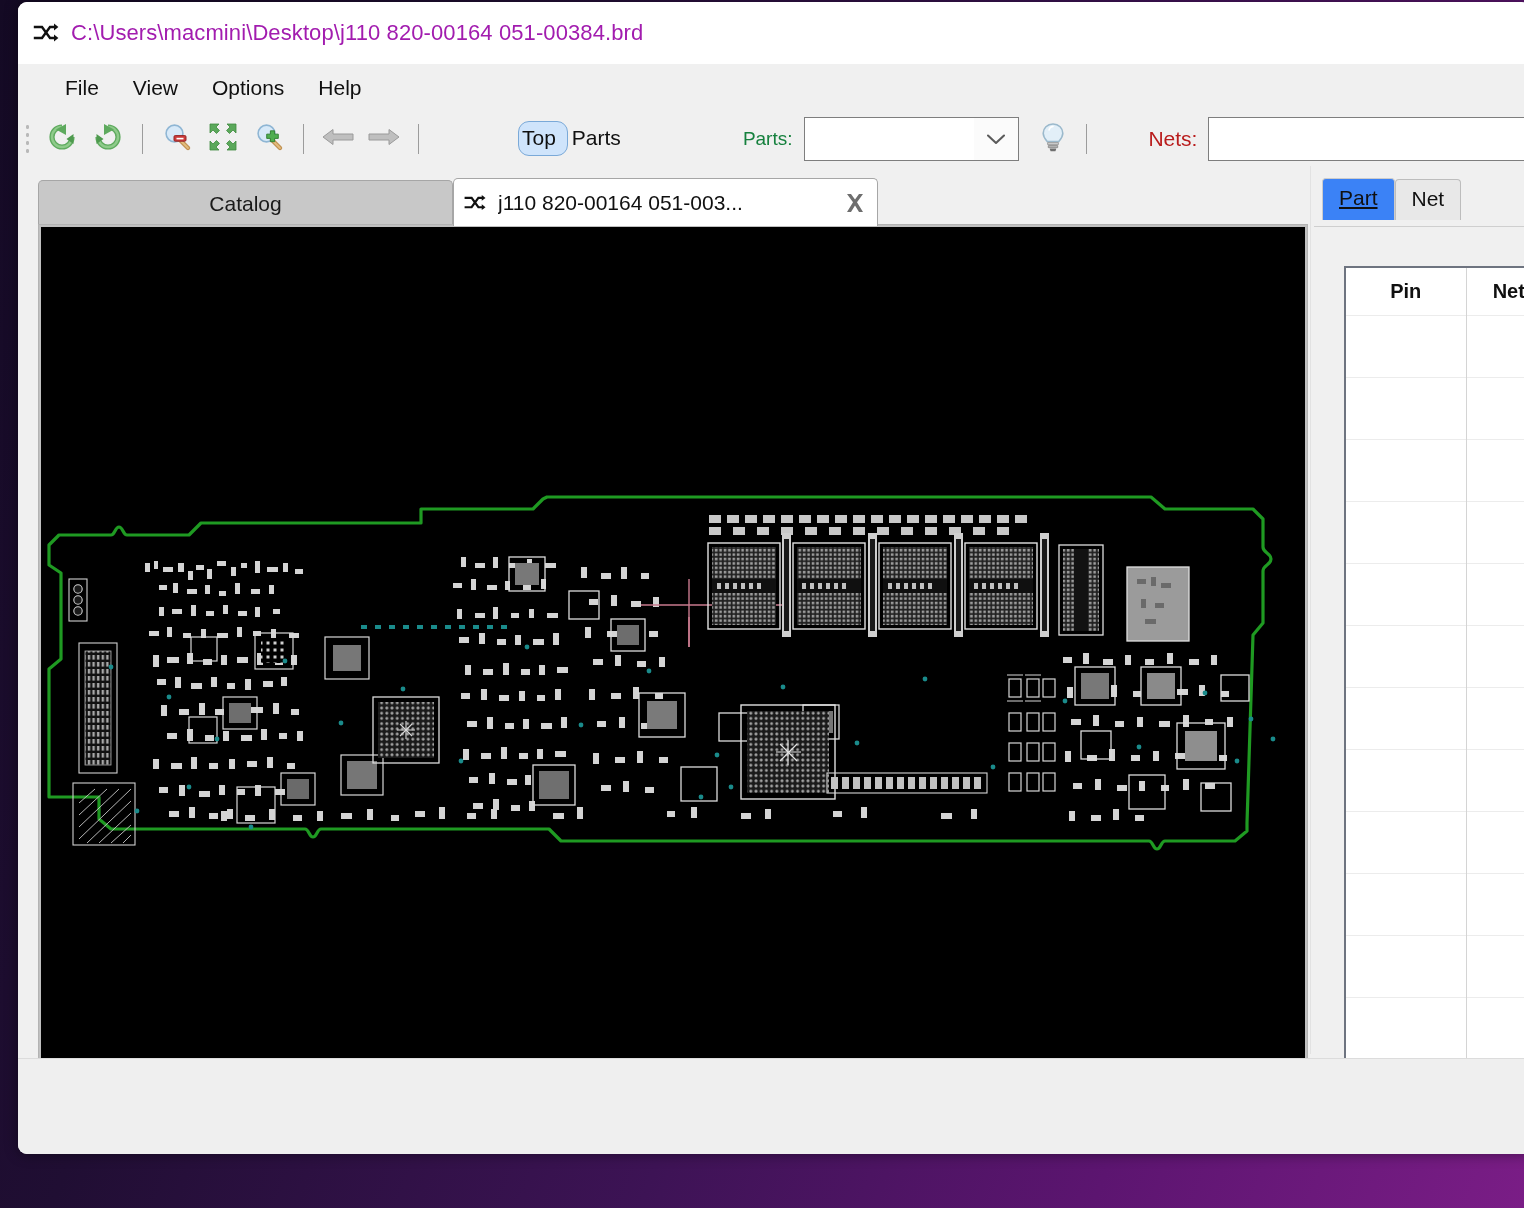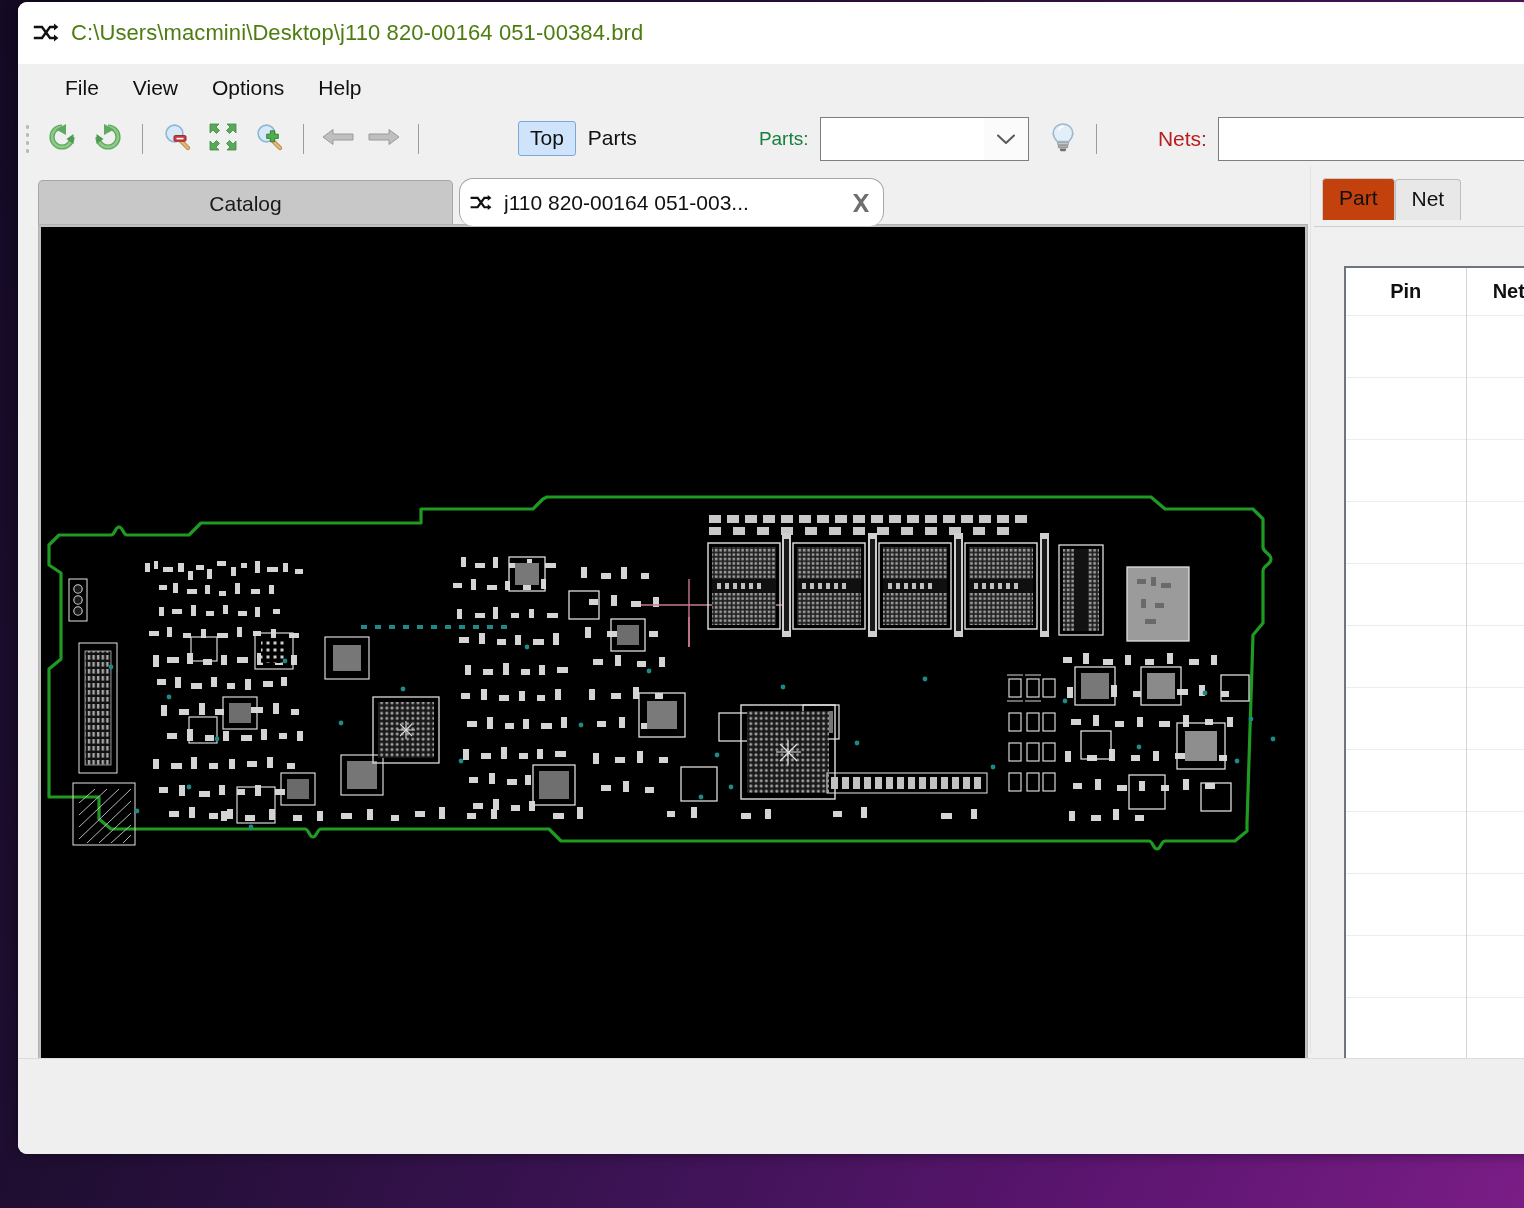--- a/index.html
+++ b/index.html
@@ -39,21 +39,21 @@
     background: #ffffff;
     display: flex; align-items: center;
     padding-left: 15px;
   }
   #title-icon {
     width: 26px; height: 26px; flex: 0 0 26px;
     margin-right: 12px; position: relative;
   }
   #title-icon svg { display: block; }
   #title-text {
-    font-size: 22px; color: #4d7c0f;
+    font-size: 22px; color: #a21caf;
     letter-spacing: .1px; white-space: nowrap;
   }
 
   
   #menu-bar {
     position: absolute; left: 0; top: 62px; right: 0; height: 47px;
     background: #f0f0f0;
     display: flex; align-items: center;
     padding-left: 30px;
   }
@@ -82,22 +82,22 @@
     border: 1px solid transparent; border-radius: 3px;
     flex: 0 0 40px;
   }
   .tb-sep {
     width: 1px; height: 30px; background: #9c9c9c;
     margin: 0 11px; flex: 0 0 1px;
   }
   .seg-group { display: flex; align-items: center; margin-left: 88px; }
   .seg-btn {
     font-size: 21px; color: #101010;
-    padding: 4px 11px 5px 11px;
-    border: 1px solid transparent; border-radius: 3px;
+    padding: 4px 11px 5px 3px;
+    border: 1px solid transparent; border-radius: 11px;
   }
   .seg-btn.active {
     background: #cfe4fb; border-color: #7aa9d8;
   }
   .tb-label {
     font-size: 19px; color: #15803d; margin-left: 110px; margin-right: 11px;
     white-space: nowrap;
     text-align: right;
   }
   #parts-combo {
@@ -146,27 +146,25 @@
     position: relative;
   }
   .doc-tab.inactive {
     width: 415px;
     background: #c8c8c8;
     color: #1a1a1a;
   }
   .doc-tab.active {
     width: 425px;
     background: #ffffff;
-    margin-left: 6px;
     height: 48px;
     padding: 0 10px;
     justify-content: flex-start;
     gap: 12px;
     z-index: 4;
-    border-radius: 14px;
   }
   .doc-tab-icon { width: 22px; height: 22px; flex: 0 0 22px; }
   .doc-tab-label { flex: 1; white-space: nowrap; overflow: hidden; }
   .doc-tab-close {
     width: 24px; height: 24px; flex: 0 0 24px;
     display: flex; align-items: center; justify-content: center;
   }
 
   
   #canvas-frame {
@@ -195,23 +193,24 @@
   }
   .side-tab {
     font-size: 21px; color: #101010;
     padding: 7px 16px 9px 16px;
     border: 1px solid #bdbdbd;
     border-bottom: none;
     border-top-left-radius: 4px; border-top-right-radius: 4px;
     background: #e8e8e8;
   }
   .side-tab.active {
-    background: #c2410c;
+    background: #3b82f6;
     border-color: #cccccc;
     padding-bottom: 10px;
+    text-decoration: underline;
   }
   #side-tab-underline {
     position: absolute; left: 0; top: 60px; width: 216px; height: 1px;
     background: #cfcfcf;
   }
   #pin-table-wrap {
     position: absolute; left: 30px; top: 100px; right: -4px; bottom: 24px;
     border: 2px solid #6e7480;
     border-right: none;
     background: #ffffff;

